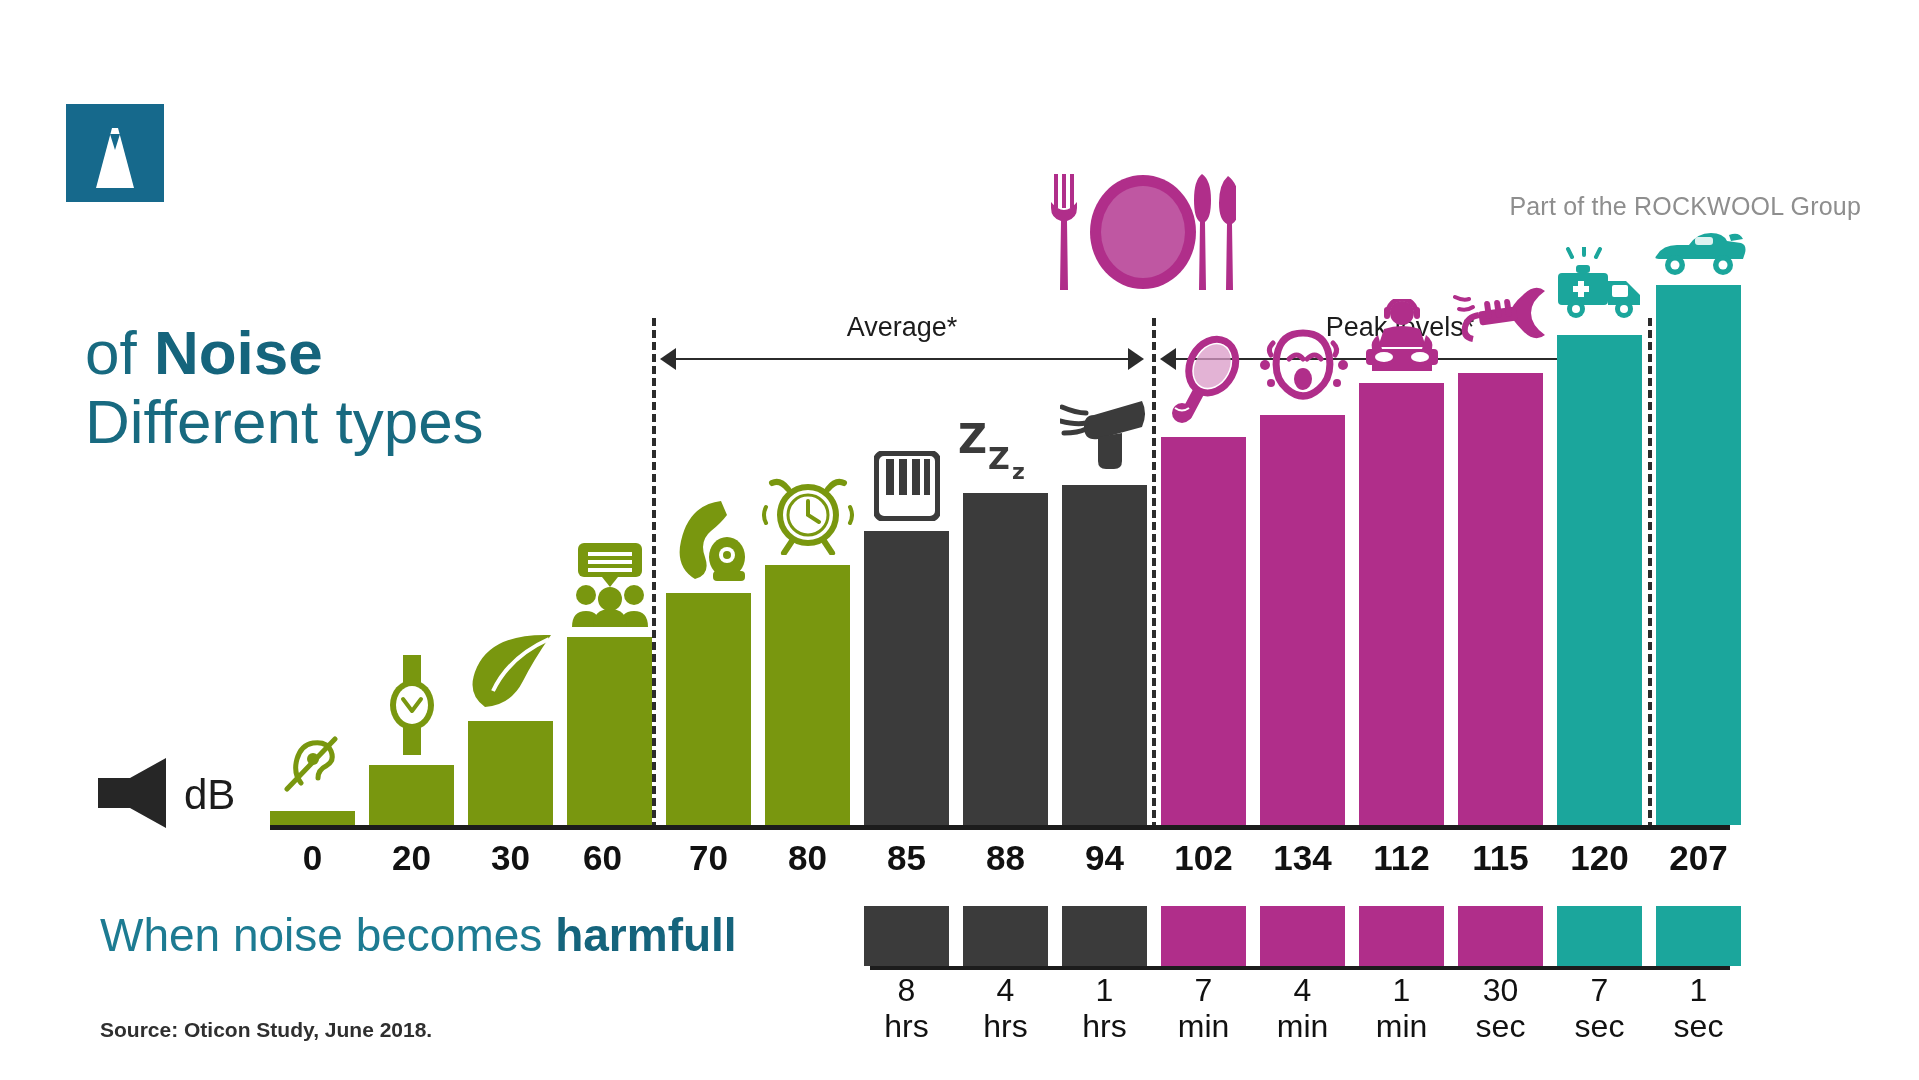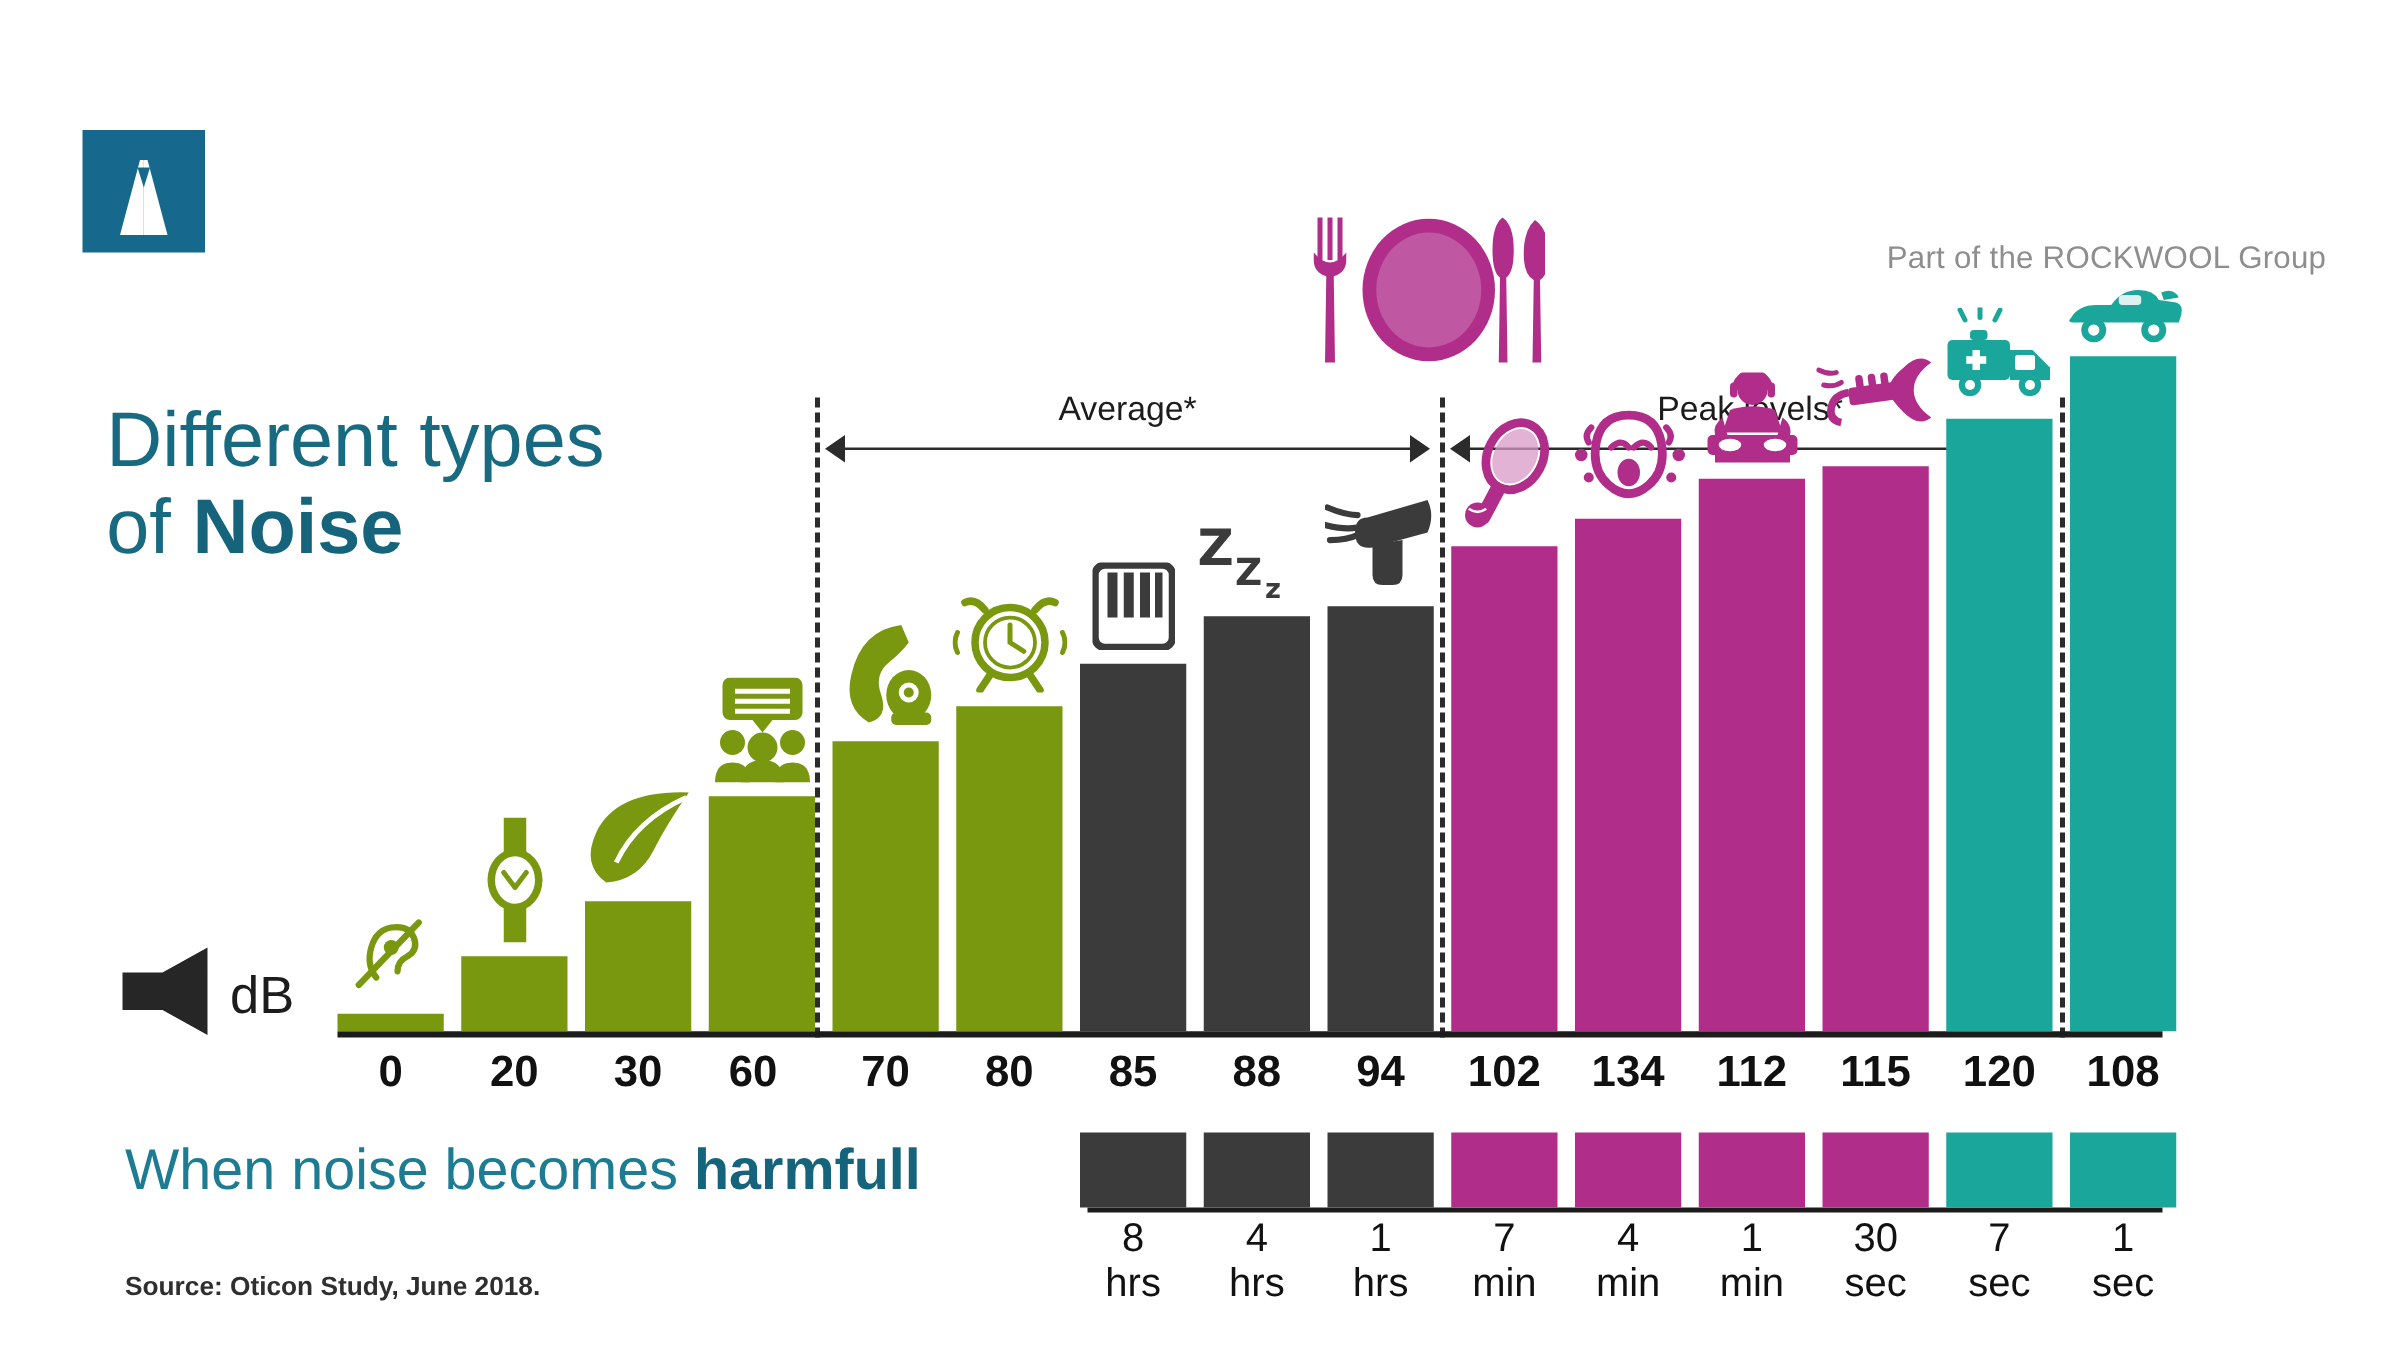--- a/index.html
+++ b/index.html
@@ -73,22 +73,22 @@
         <path d="M68 84 L52 24 L49 24 L49 84 Z" fill="#fff"></path>
         <path d="M44 30 L54 30 L49 46 Z" fill="#16698c"></path>
         <rect x="30" y="84" width="38" height="0" fill="#fff"></rect>
       </svg>
     </div>
   </div>
 
   <div class="rw-group">Part of the ROCKWOOL Group</div>
 
   <div class="headline">
+    <div><span>of </span><b>Noise</b></div>
     <div>Different types</div>
-    <div><span>of </span><b>Noise</b></div>
   </div>
 
   <div class="plate">
     <svg width="190" height="120" viewBox="0 0 190 120">
 
       <g fill="#b02e8a">
         <rect x="8" y="2" width="4" height="34"></rect>
           <rect x="16" y="2" width="4" height="34"></rect>
         <rect x="24" y="2" width="4" height="34"></rect>
         <path d="M5 30 q13 16 26 0 v6 q0 10 -10 13 l1 69 h-8 l1 -69 q-10 -3 -10 -13 z"></path>
@@ -366,21 +366,21 @@
     <div class="tick" style="left:396px;">70</div>
     <div class="tick" style="left:495px;">80</div>
     <div class="tick" style="left:594px;">85</div>
     <div class="tick" style="left:693px;">88</div>
     <div class="tick" style="left:792px;">94</div>
     <div class="tick" style="left:891px;">102</div>
     <div class="tick" style="left:990px;">134</div>
     <div class="tick" style="left:1089px;">112</div>
     <div class="tick" style="left:1188px;">115</div>
     <div class="tick" style="left:1287px;">120</div>
-    <div class="tick" style="left:1386px;">108</div>
+    <div class="tick" style="left:1386px;">207</div>
   </div>
 
   <div class="harm"><span>When noise becomes </span><b>harmfull</b></div>
 
   <div class="dur">
     <div class="dline"></div>
     <div class="dbar" style="left:594px;background:#3b3b3b;"></div>
     <div class="dbar" style="left:693px;background:#3b3b3b;"></div>
     <div class="dbar" style="left:792px;background:#3b3b3b;"></div>
     <div class="dbar" style="left:891px;background:#b02e8a;"></div>

